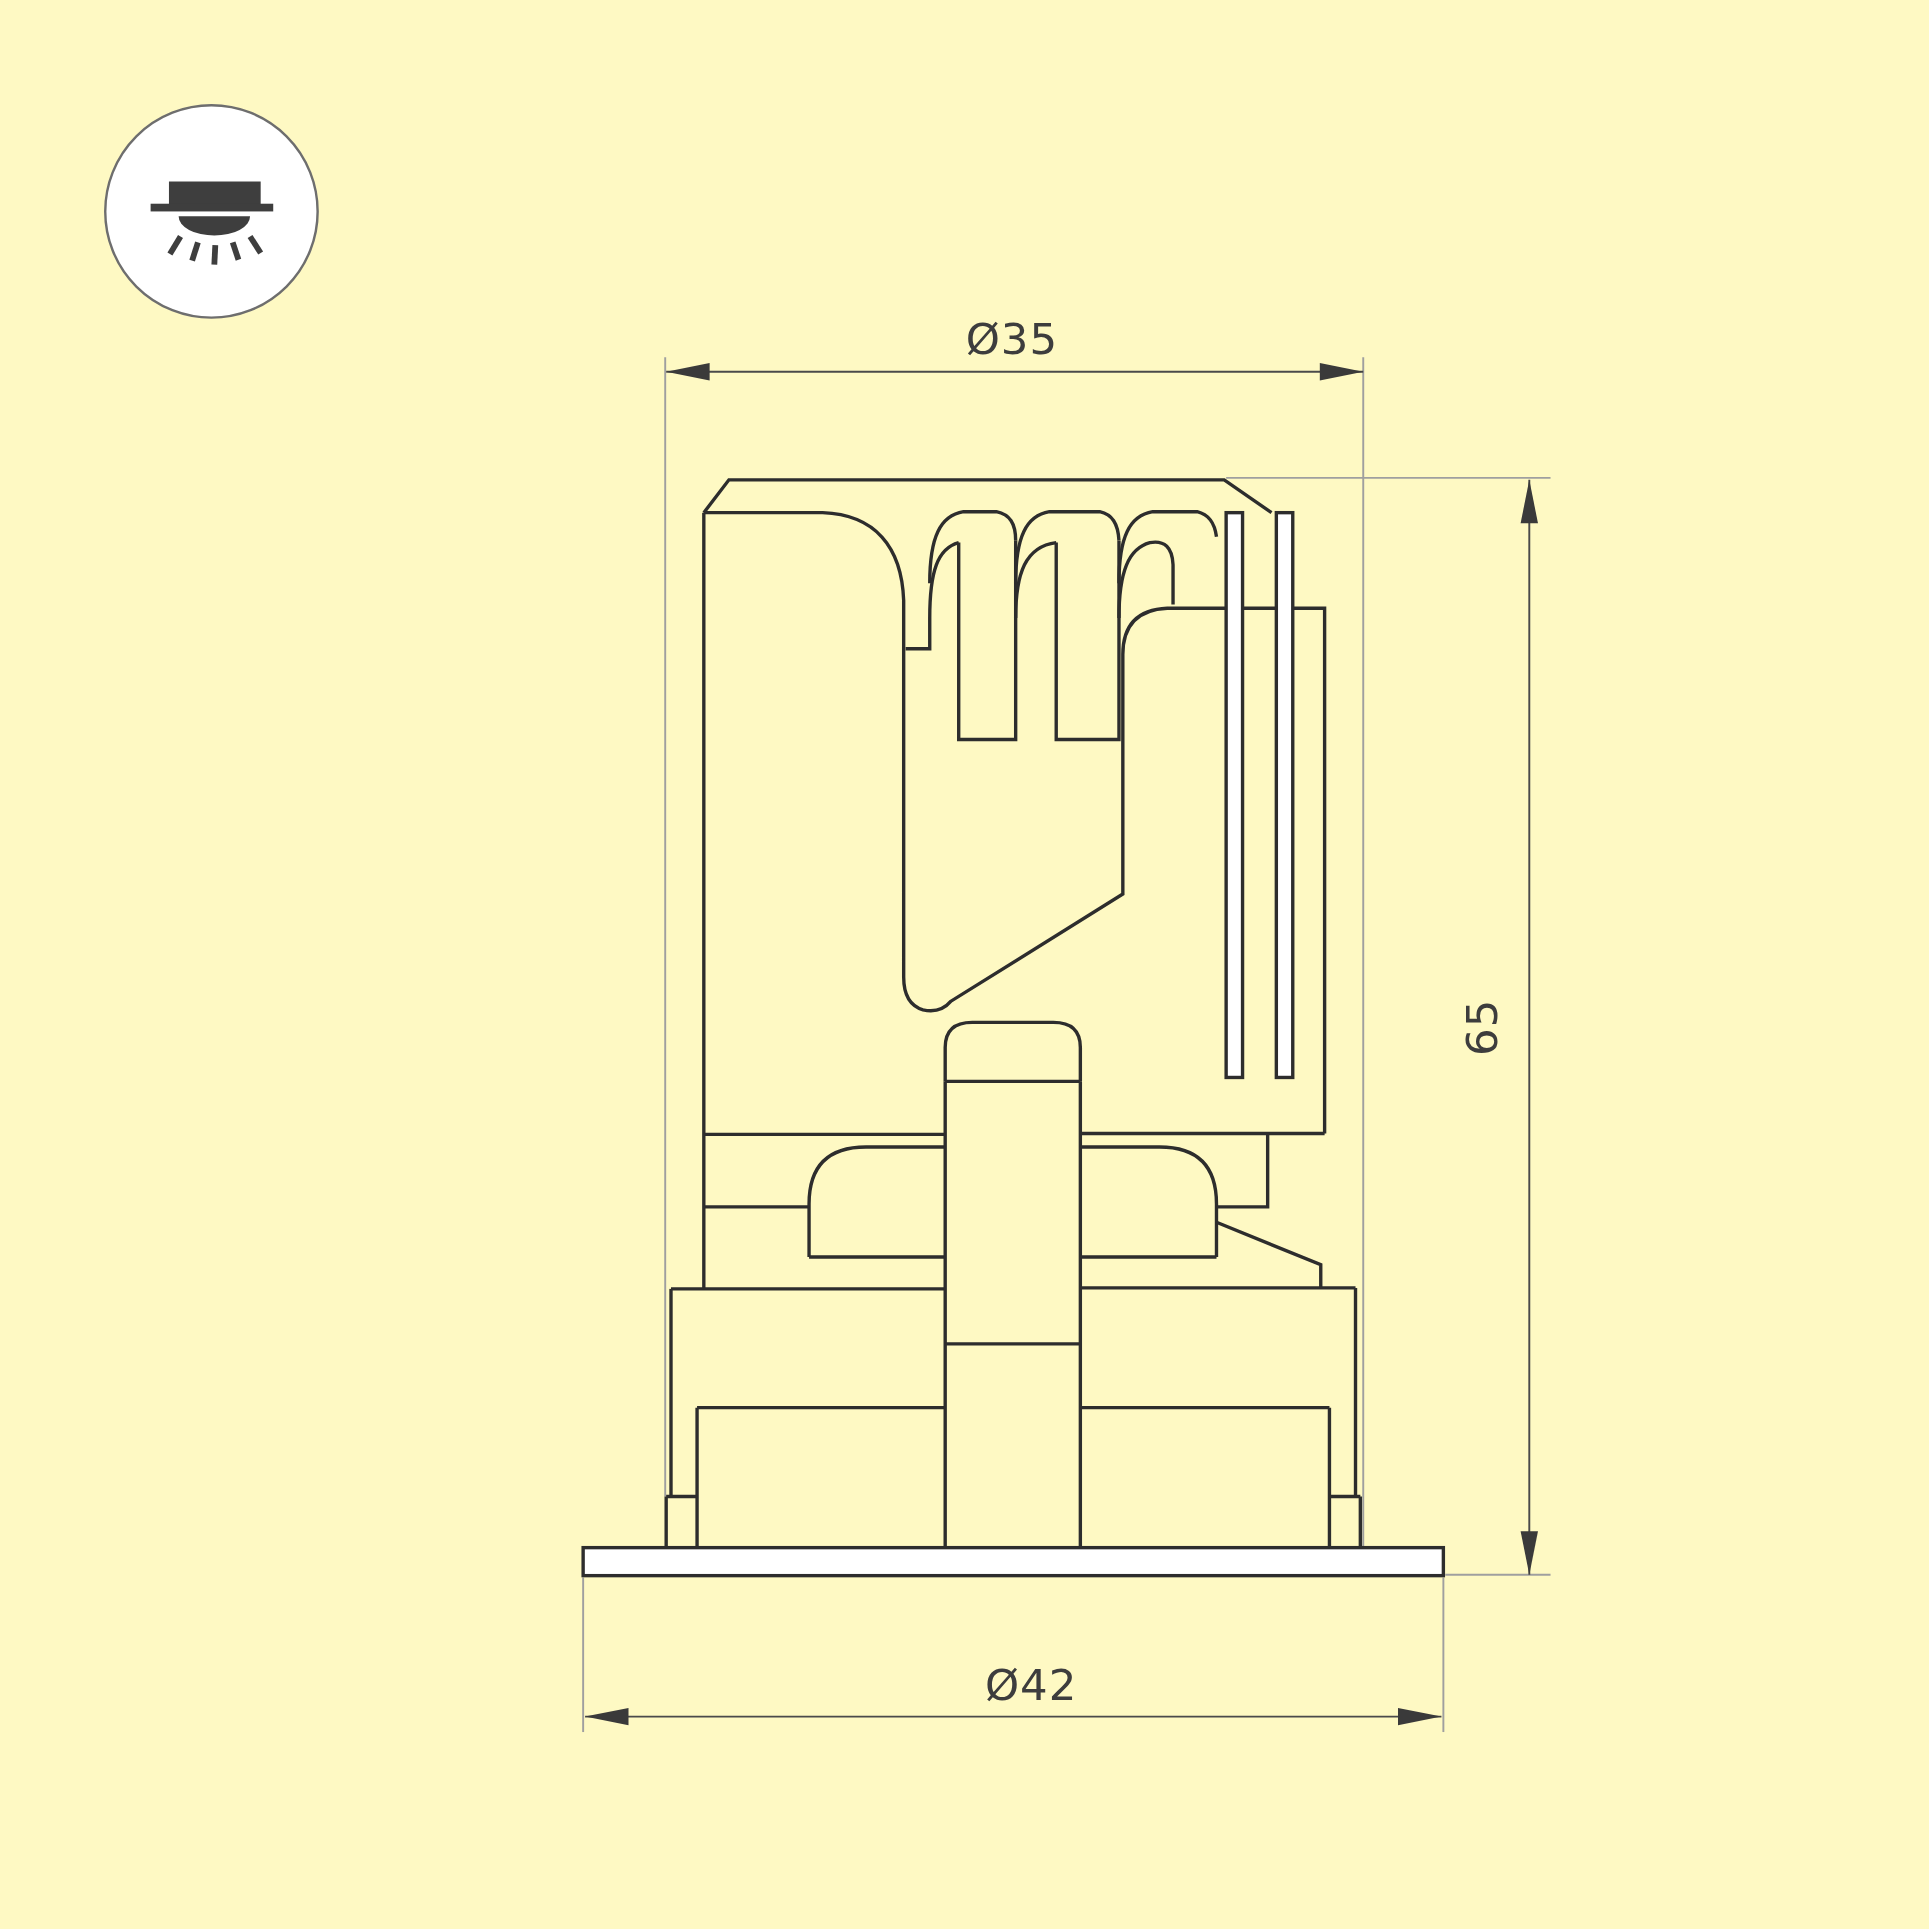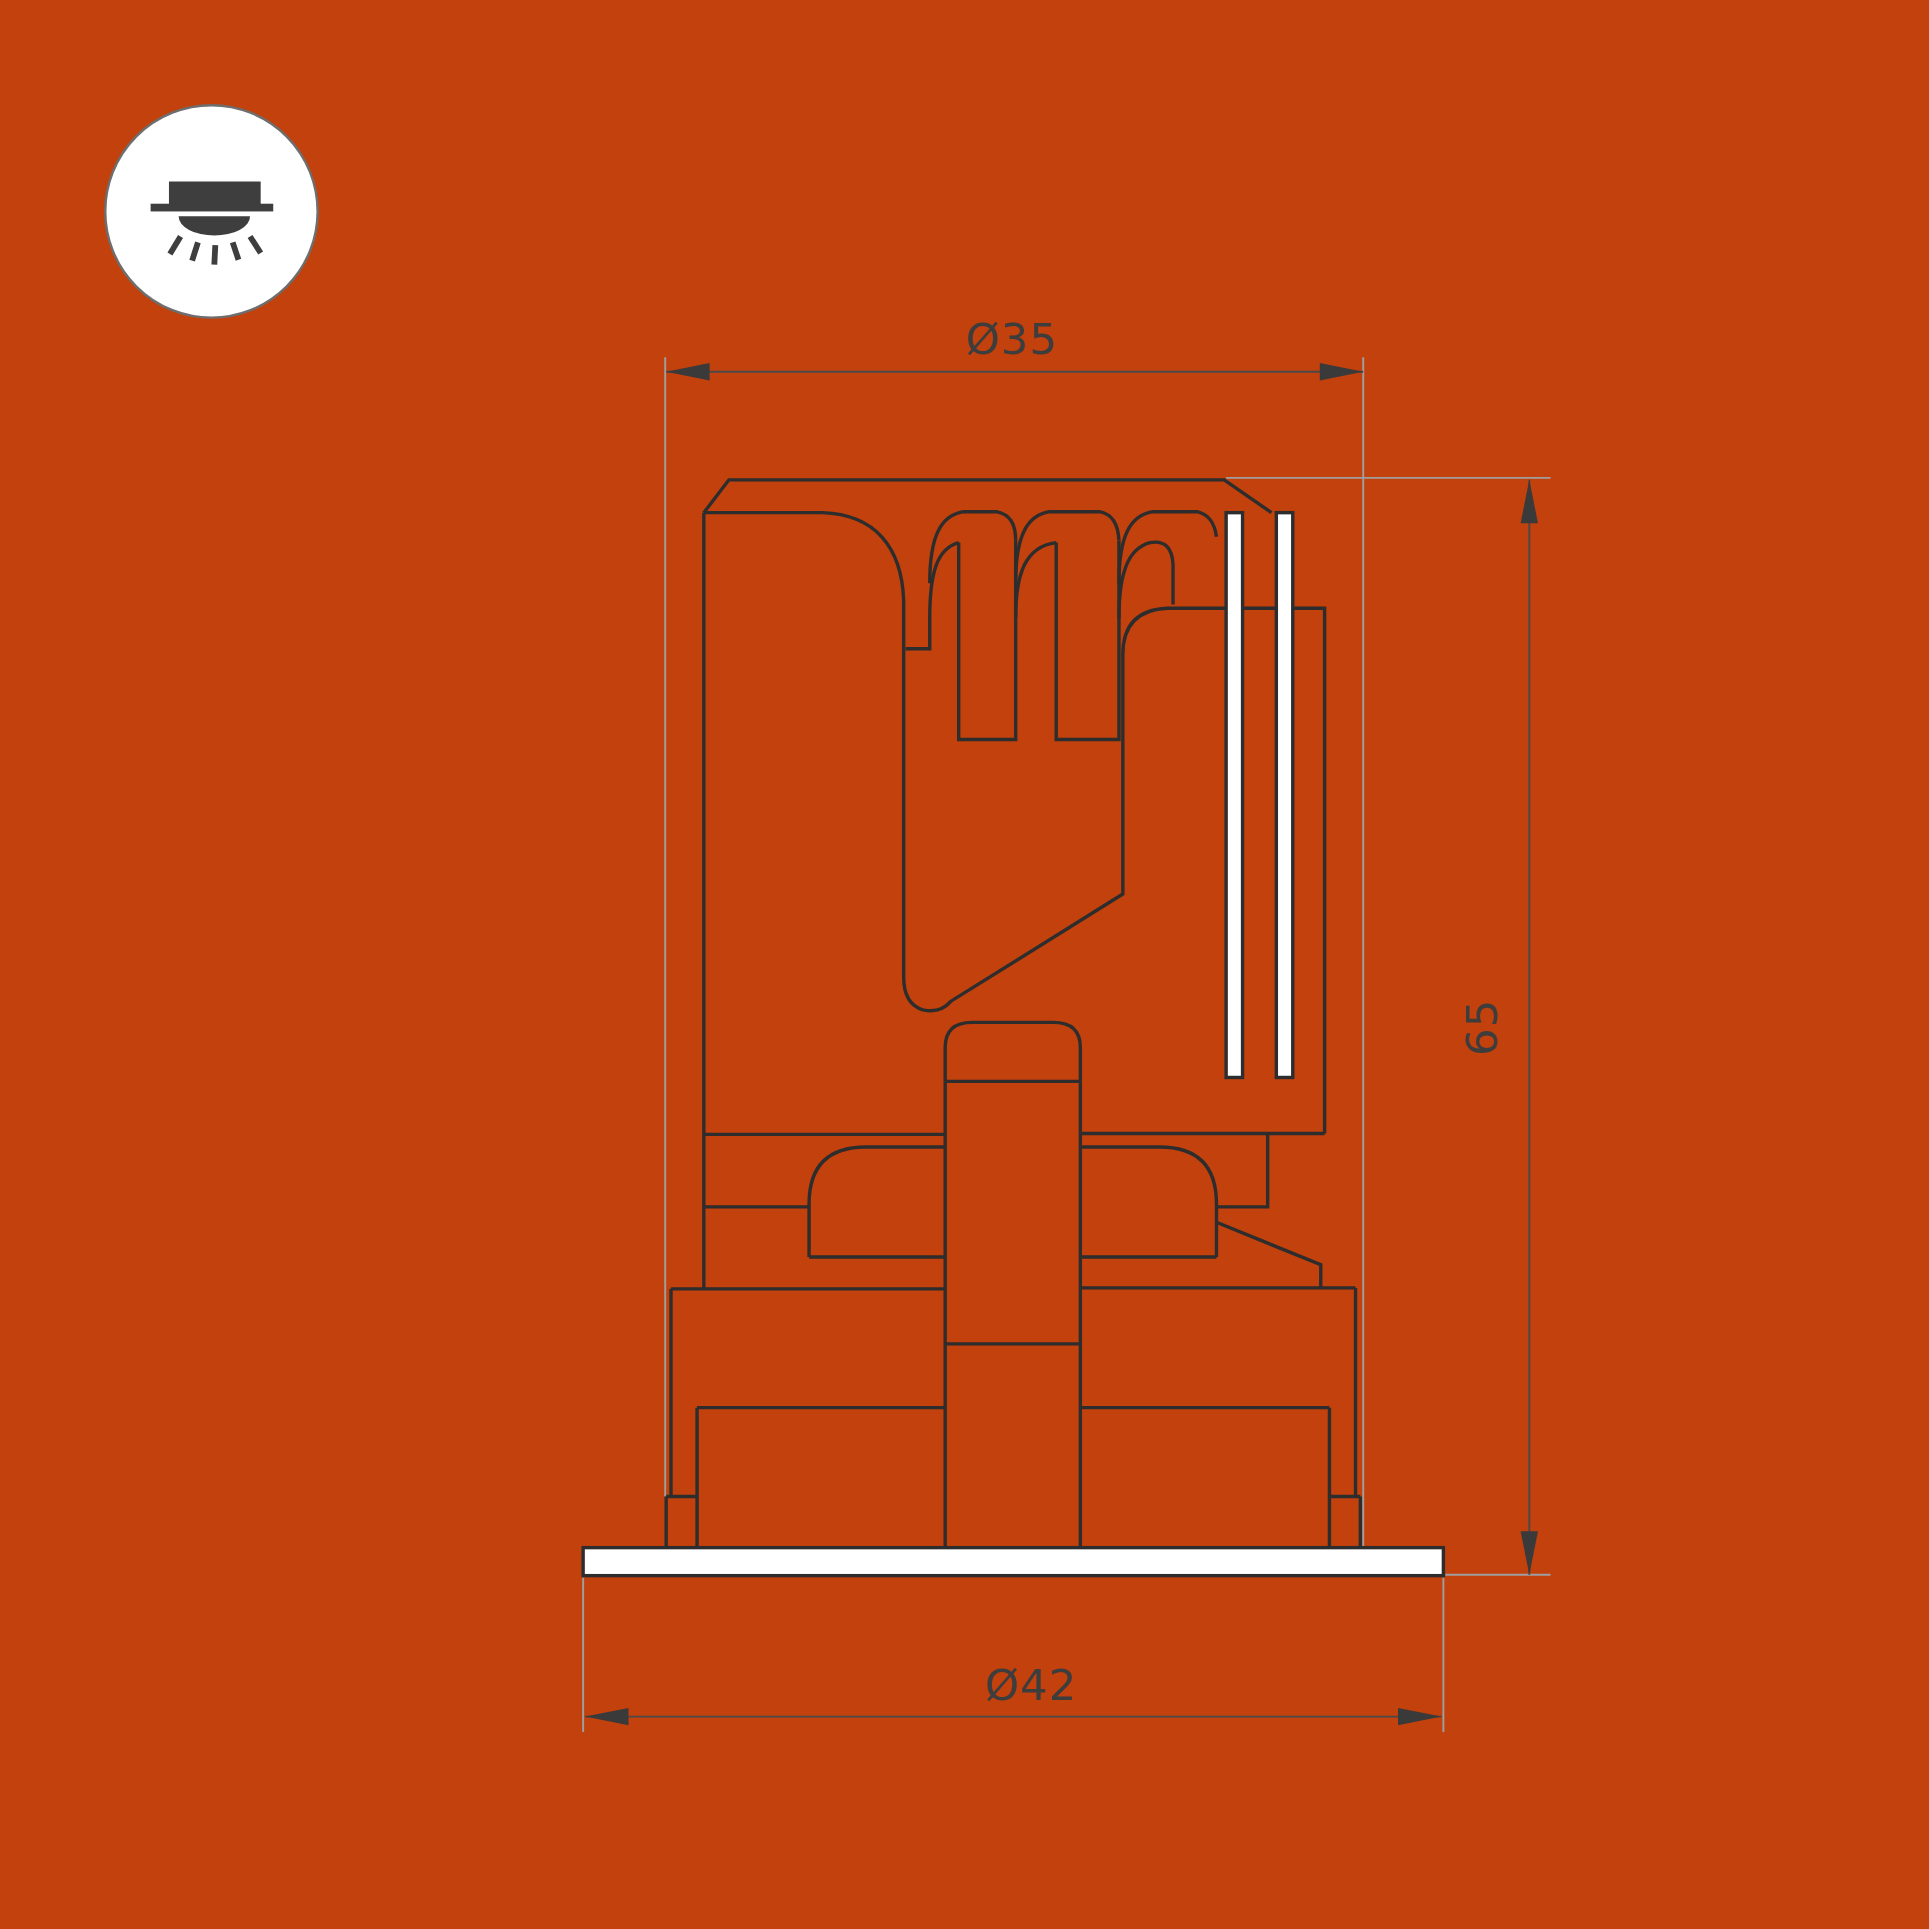--- a/index.html
+++ b/index.html
@@ -4,21 +4,21 @@
 <style>
   html, body {
     margin: 0;
     padding: 0;
     background: #ffffff;
   }
   .page {
     position: relative;
     width: 1929px;
     height: 1929px;
-    background: #c2410c;
+    background: #fef9c3;
     font-family: "DejaVu Sans", "Liberation Sans", sans-serif;
   }
   svg { display: block; }
   .outline {
     fill: none;
     stroke: #2d2d2d;
     stroke-width: 3.5;
     stroke-linejoin: miter;
     stroke-linecap: butt;
   }

